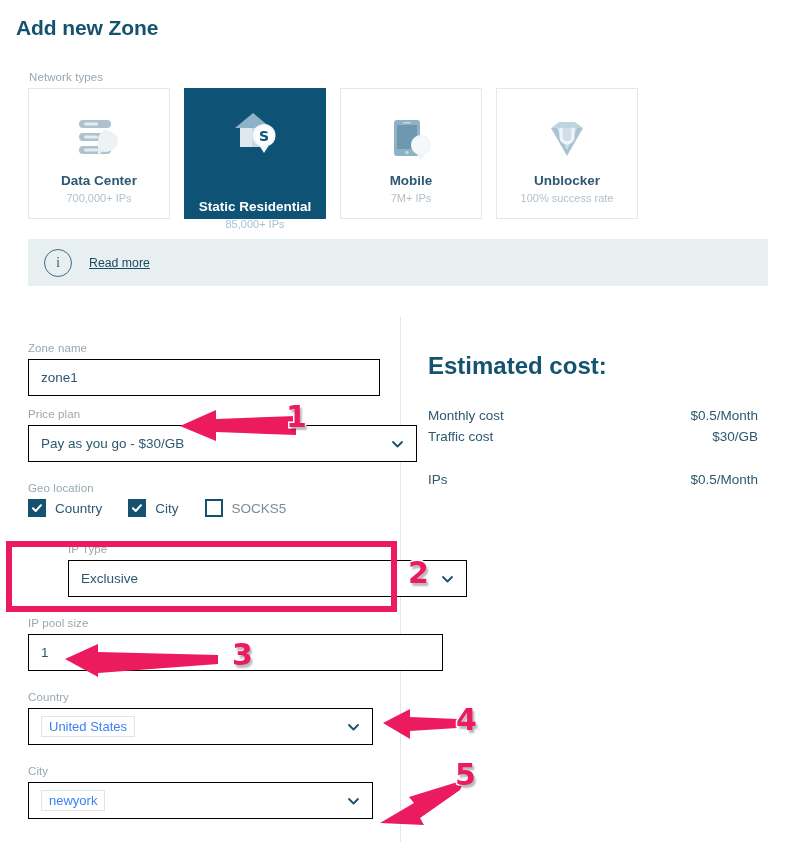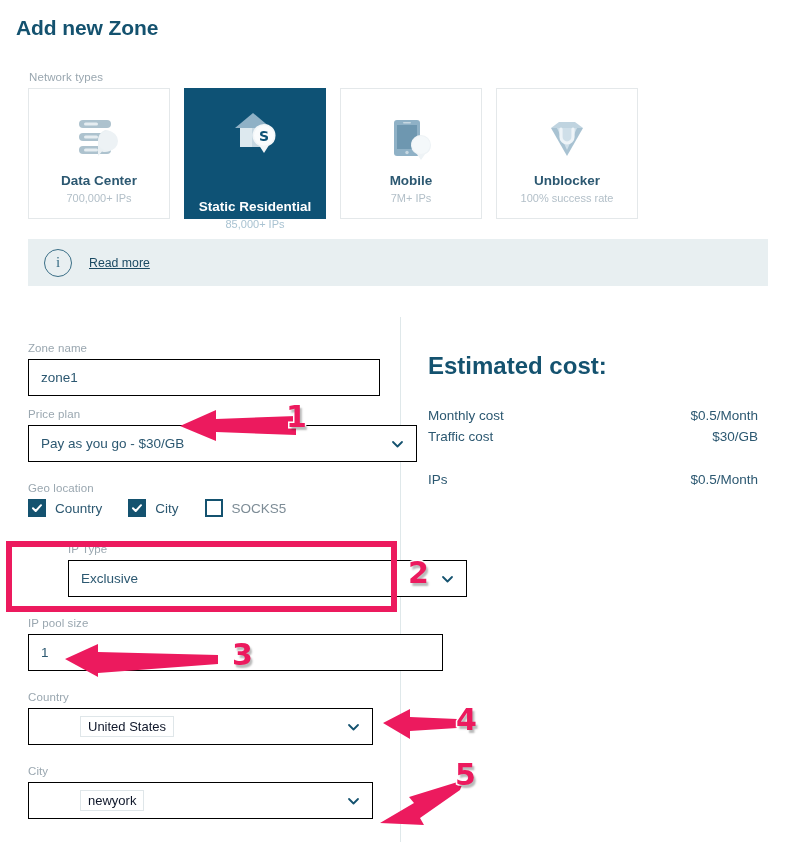--- a/index.html
+++ b/index.html
@@ -166,23 +166,22 @@
     right: 12px;
     top: 50%;
     transform: translateY(-50%);
     width: 13px; height: 13px;
   }
   .chip {
     display: inline-block;
     border: 1px solid #dfe6e9;
     padding: 2px 7px;
     font-size: 13px;
-    color: #0f172a;
+    color: #3b82f6;
     background: #fff;
-    margin-left: 39px;
   }
 
   
   #field-zone-name   { position:absolute; left:0;  top:8px;   width:352px; }
   #field-price-plan  { position:absolute; left:0;  top:74px; width:389px; }
   #field-geo         { position:absolute; left:0;  top:148px; width:345px; }
   #field-ip-type     { position:absolute; left:0;  top:209px; width:399px;margin-left:40px; }
   #field-ip-pool     { position:absolute; left:0;  top:283px; width:415px; }
   #field-country     { position:absolute; left:0;  top:357px; width:345px; }
   #field-city        { position:absolute; left:0;  top:431px; width:345px; }

